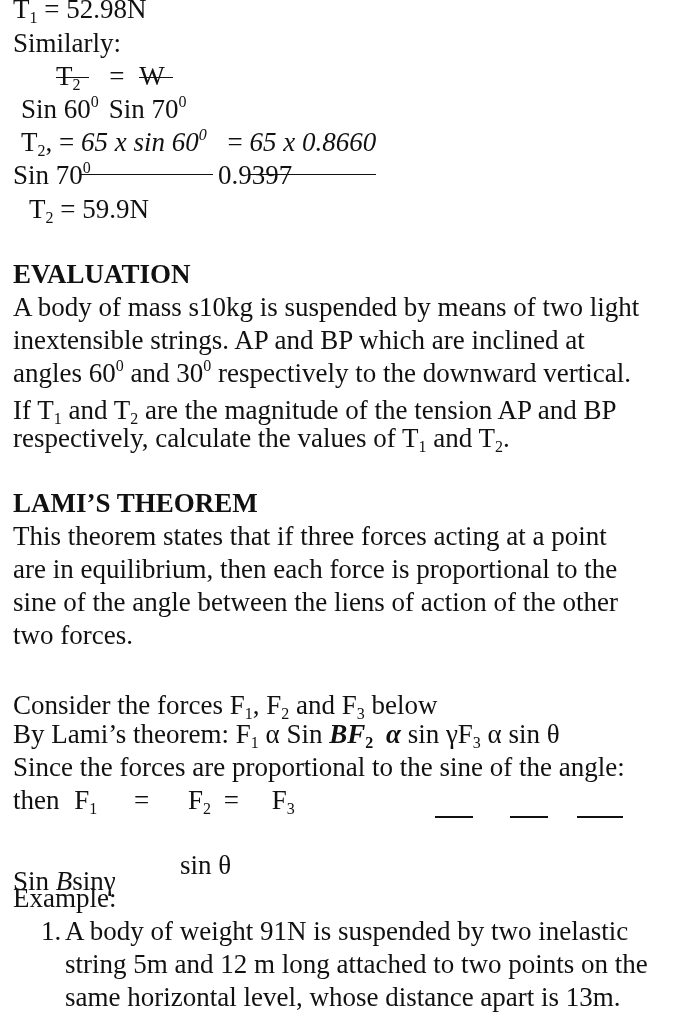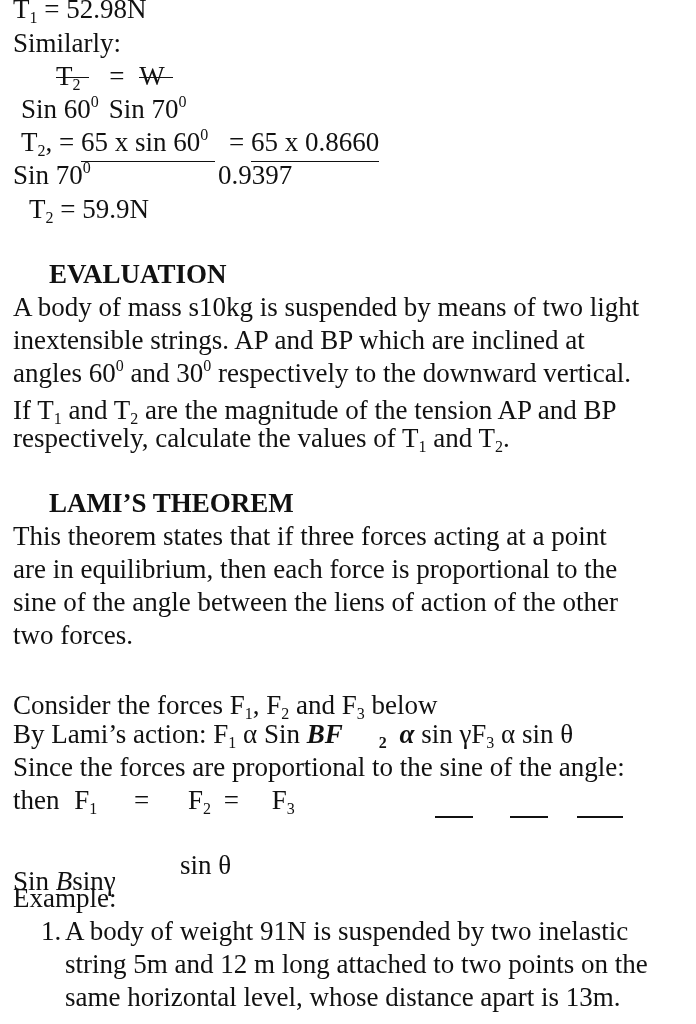--- a/index.html
+++ b/index.html
@@ -4,26 +4,26 @@
   <style>
     html, body { margin: 0; padding: 0; background: #ffffff; }
     body {
       width: 696px; height: 1024px; position: relative; overflow: hidden;
       font-family: "Liberation Serif", "DejaVu Serif", serif;
       color: #111111; font-size: 27px;
     }
     .ln { position: absolute; left: 13px; white-space: nowrap; line-height: 32px; }
     sub { font-size: 16px; vertical-align: -5px; line-height: 0; }
     sup { font-size: 16px; vertical-align: 11px; line-height: 0; }
-    .b { font-weight: bold; margin-left: 36px; }
+    .b { font-weight: bold; }
     .bi { font-weight: bold; font-style: italic; }
     .i { font-style: italic; }
     .strike { position: relative; display: inline-block; }
     .strike::after { content: ""; position: absolute; left: 0; right: -8px; top: 52%; border-top: 1.5px solid #111; }
-    .ul { border-bottom: 1.6px solid #111; padding-bottom: 4px; }
+    .ul { border-bottom: 1.6px solid #111; padding-bottom: 17px; font-style: italic; }
     .abs { position: absolute; white-space: nowrap; line-height: 32px; }
     .dash { position: absolute; top: 816px; height: 0; border-top: 2px solid #111; }
   </style>
 </head>
 <body>
 
 <div class="ln" style="top:-7px;"><span>T</span><sub>1</sub><span> = 52.98N</span></div>
 <div class="ln" style="top:27px;">Similarly:</div>
 <div class="ln" style="top:60px;margin-left:43px;">
   <span class="strike"><span>T</span><sub>2</sub></span>
@@ -43,21 +43,21 @@
 <div class="ln" style="top:394px;"><span>If T</span><sub>1</sub><span> and T</span><sub>2</sub><span> are the magnitude of the tension AP and BP</span></div>
 <div class="ln" style="top:422px;"><span>respectively, calculate the values of T</span><sub>1</sub><span> and T</span><sub>2</sub><span>.</span></div>
 
 <div class="ln b" style="top:487px;">LAMI’S THEOREM</div>
 <div class="ln" style="top:520px;">This theorem states that if three forces acting at a point</div>
 <div class="ln" style="top:553px;">are in equilibrium, then each force is proportional to the</div>
 <div class="ln" style="top:586px;">sine of the angle between the liens of action of the other</div>
 <div class="ln" style="top:619px;">two forces.</div>
 <div class="ln" style="top:689px;"><span>Consider the forces F</span><sub>1</sub><span>, F</span><sub>2</sub><span> and F</span><sub>3</sub><span> below</span></div>
 
-<div class="ln" style="top:718px;"><span>By Lami’s action:  F</span><sub>1</sub><span> α Sin </span><span class="bi">BF</span><sub class="b">2</sub><span class="bi" style="margin-left:6px;"> α</span><span> sin γF</span><sub>3</sub><span>  α sin θ</span></div>
+<div class="ln" style="top:718px;"><span>By Lami’s theorem:  F</span><sub>1</sub><span> α Sin </span><span class="bi">BF</span><sub class="b">2</sub><span class="bi" style="margin-left:6px;"> α</span><span> sin γF</span><sub>3</sub><span>  α sin θ</span></div>
 <div class="ln" style="top:751px;">Since the forces are proportional to the sine of the angle:</div>
 <div class="ln" style="top:784px;">
   <span>then</span>
   <span style="margin-left:8px;">F</span><sub>1</sub>
   <span style="margin-left:30px;">=</span>
   <span style="margin-left:32px;">F</span><sub>2</sub>
   <span style="margin-left:6px;">=</span>
   <span style="margin-left:26px;">F</span><sub>3</sub>
 </div>
 <div class="dash" style="left:435px; width:38px;"></div>

